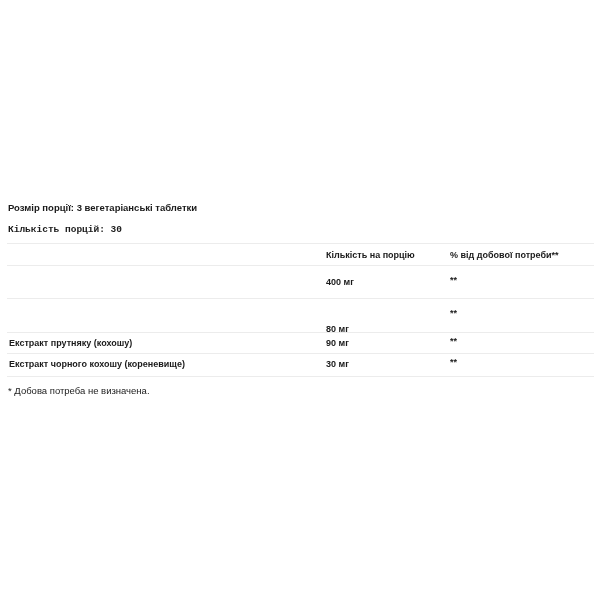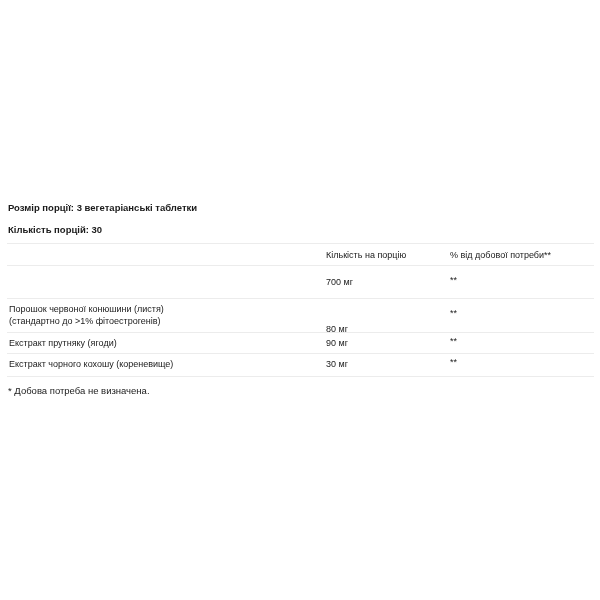--- a/index.html
+++ b/index.html
@@ -38,67 +38,63 @@
       position: relative;
       border-top: 1px solid #ececec;
       box-sizing: border-box;
     }
     .row.last {
       border-bottom: 1px solid #ececec;
     }
     .cell {
       position: absolute;
       font-size: 9px;
-      font-weight: normal;
+      font-weight: bold;
       line-height: 12px;
       white-space: nowrap;
     }
     .c1 { left: 2px; }
     .c2 { left: 319px; }
     .c3 { left: 443px; }
     .footnote {
       position: absolute;
       left: 8px;
       top: 187px;
       font-size: 9.5px;
       font-weight: normal;
       white-space: nowrap;
     }
   </style>
 </head>
 <body>
 
 <div class="panel">
   <div class="info-line" style="top:4px;">Розмір порції: 3 вегетаріанські таблетки</div>
-  <div class="info-line" style="top:26px;">Кількість порцій: 30</div>
+  <div class="info-line" style="top:26px;font-family:Liberation Mono, monospace;">Кількість порцій: 30</div>
 
   <div class="table">
 
     <div class="row" style="height:22px;">
       <div class="cell c1" style="top:5px;"></div>
       <div class="cell c2" style="top:5px;">Кількість на порцію</div>
       <div class="cell c3" style="top:5px;">% від добової потреби**</div>
     </div>
 
     <div class="row" style="height:33px;">
-      <div class="cell c2" style="top:10px;">700 мг</div>
+      <div class="cell c2" style="top:10px;">400 мг</div>
       <div class="cell c3" style="top:8px;">**</div>
     </div>
 
     <div class="row" style="height:34px;">
-      <div class="cell c1" style="top:4px;">
-        <div>Порошок червоної конюшини (листя)</div>
-        <div>(стандартно до &gt;1% фітоестрогенів)</div>
-      </div>
       <div class="cell c2" style="top:24px;">80 мг</div>
       <div class="cell c3" style="top:8px;">**</div>
     </div>
 
     <div class="row" style="height:21px;">
-      <div class="cell c1" style="top:4px;">Екстракт прутняку (ягоди)</div>
+      <div class="cell c1" style="top:4px;">Екстракт прутняку (кохошу)</div>
       <div class="cell c2" style="top:4px;">90 мг</div>
       <div class="cell c3" style="top:2px;">**</div>
     </div>
 
     <div class="row last" style="height:24px;">
       <div class="cell c1" style="top:4px;">Екстракт чорного кохошу (кореневище)</div>
       <div class="cell c2" style="top:4px;">30 мг</div>
       <div class="cell c3" style="top:2px;">**</div>
     </div>
   </div>

